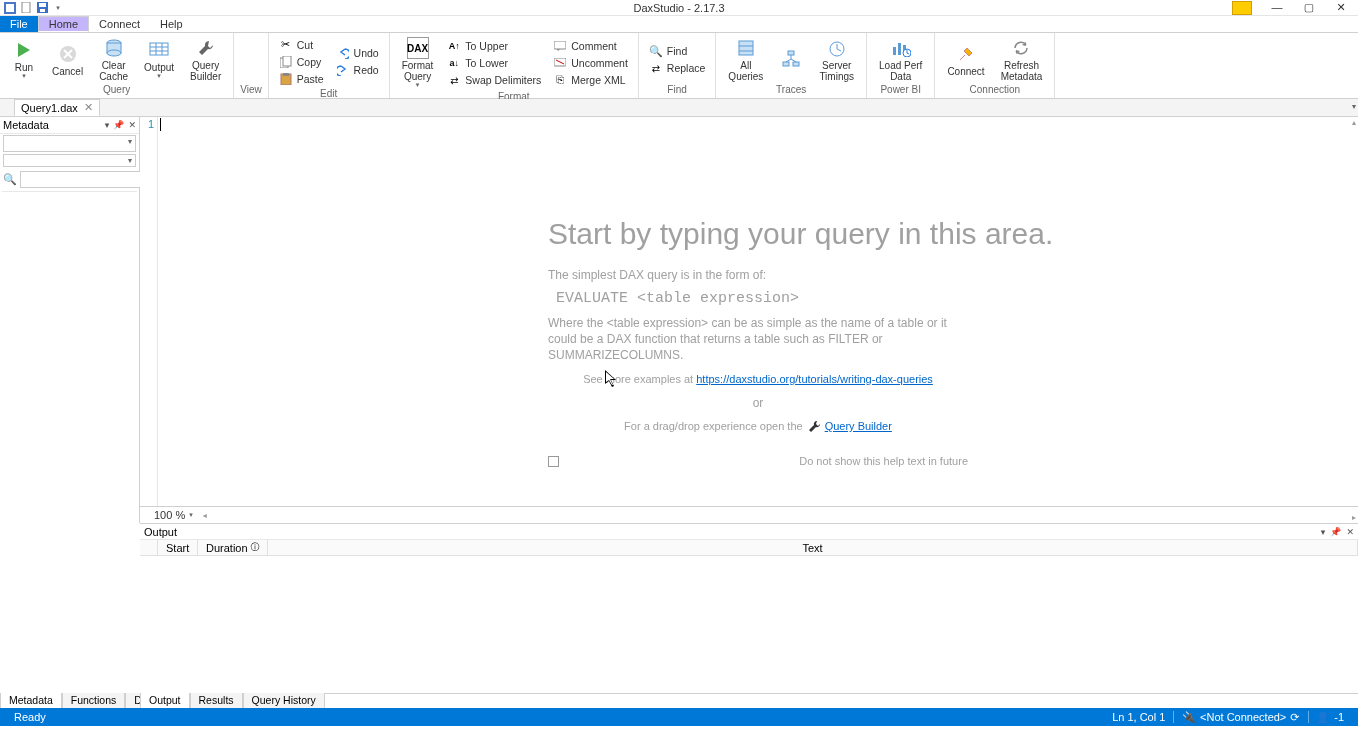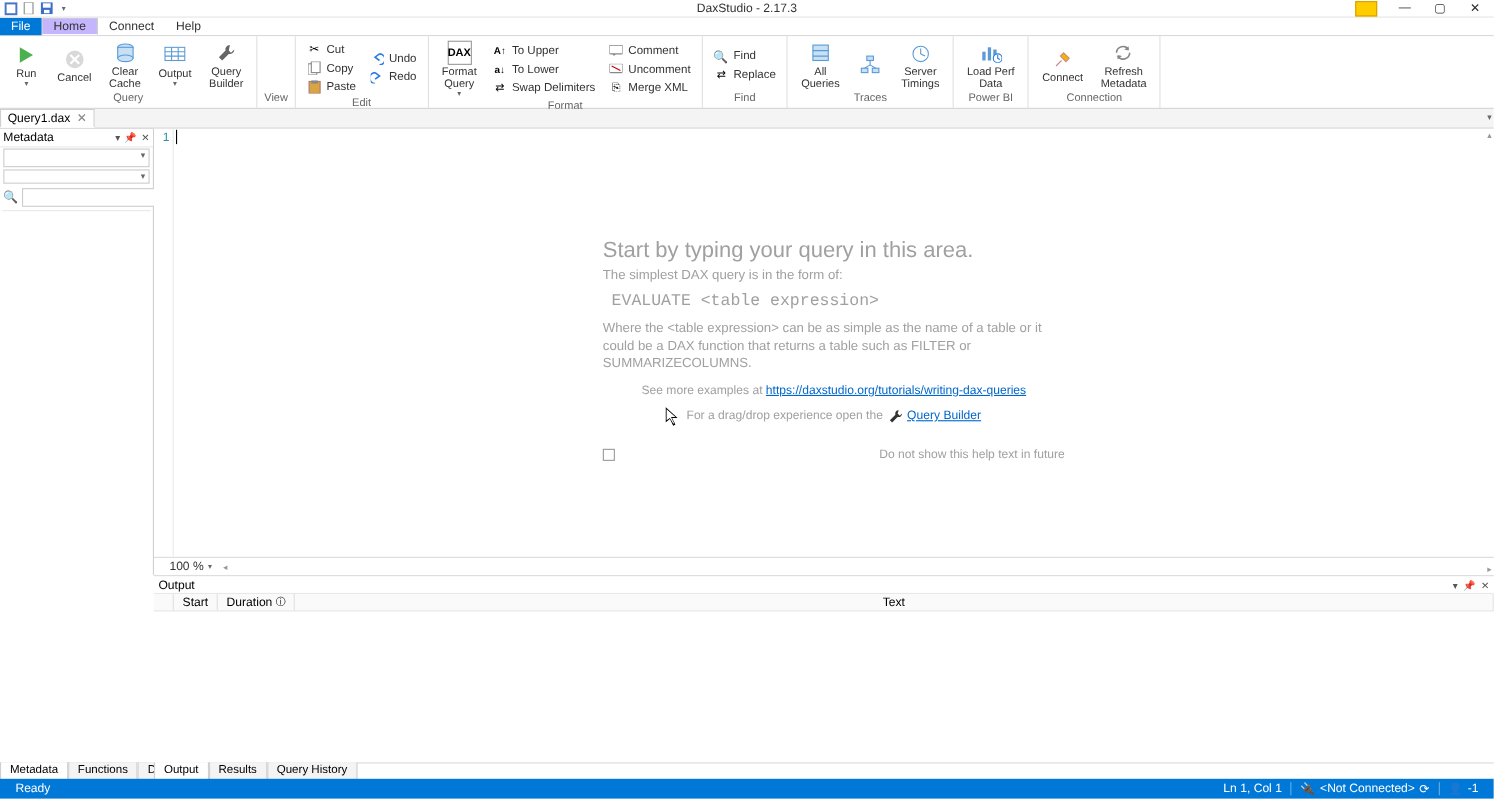--- a/index.html
+++ b/index.html
@@ -20,21 +20,21 @@
 .ribbon-group-body { flex:1; display:flex; align-items:center; gap:4px; padding-top:2px;}
 .ribbon-group-label { height:14px; text-align:center; color:#666; font-size:10px;}
 .rbtn-lg { display:flex; flex-direction:column; align-items:center; justify-content:flex-start; padding:2px 6px; cursor:pointer; min-width:36px;}
 .rbtn-lg .ico { width:22px; height:22px; display:flex; align-items:center; justify-content:center; margin-bottom:1px;}
 .rbtn-lg .lbl { font-size:10px; color:#333; text-align:center; line-height:11px;}
 .rbtn-lg .car { font-size:7px; color:#666; margin-top:-1px;}
 .rbtn-sm-col { display:flex; flex-direction:column; gap:2px; padding:2px 0;}
 .rbtn-sm { display:flex; align-items:center; gap:4px; padding:0 4px; cursor:pointer; height:15px;}
 .rbtn-sm .ico { width:14px; height:14px; display:flex; align-items:center; justify-content:center;}
 .rbtn-sm .lbl { font-size:10.5px; color:#333;}
-.doc-tabs { height:18px; display:flex; align-items:flex-end; background:#f4f4f4; border-bottom:1px solid #d0d0d0; padding-left:0; position:relative;}
+.doc-tabs { height:18px; display:flex; align-items:flex-end; background:#f4f4f4; border-bottom:1px solid #d0d0d0; padding-left:14px; position:relative;}
 .doc-tab { background:#fff; border:1px solid #d0d0d0; border-bottom:1px solid #fff; padding:0 6px; height:17px; display:flex; align-items:center; gap:6px; font-size:10.5px; cursor:pointer;}
 .doc-tab .close { color:#888; cursor:pointer;}
 .doc-tabs .right-arrow { position:absolute; right:2px; top:3px; font-size:8px; color:#666;}
 .midrow { display:flex; height:406px;}
 .sidebar { width:140px; border-right:1px solid #d0d0d0; display:flex; flex-direction:column;}
 .panel-head { height:17px; display:flex; align-items:center; justify-content:space-between; padding:0 3px; font-size:10.5px; background:#fff; border-bottom:1px solid #e8e8e8;}
 .panel-head .ctrls { display:flex; gap:4px;}
 .panel-head .ctrls span { cursor:pointer; color:#555; font-size:9px;}
 .side-combo { height:17px; margin:1px 3px; border:1px solid #ccc; position:relative; background:#fff;}
 .side-combo::after { content:"▾"; position:absolute; right:3px; top:1px; font-size:8px; color:#666;}
@@ -42,21 +42,21 @@
 .side-search-row { display:flex; align-items:center; gap:3px; margin:3px 3px;}
 .side-search-row .mag { width:14px; text-align:center; font-size:11px;}
 .side-search-row input { flex:1; height:17px; border:1px solid #ccc; padding:0 3px; font-size:11px;}
 .side-tree { flex:1; border-top:1px solid #e8e8e8; margin:0 2px;}
 .editor-wrap { flex:1; display:flex; flex-direction:column; position:relative;}
 .editor { flex:1; display:flex; position:relative; border-bottom:1px solid #d0d0d0;}
 .gutter { width:18px; border-right:1px solid #e6e6e6; background:#fff; color:#2b91af; text-align:right; padding:1px 3px 0 0; font-family:Consolas,monospace; font-size:11px;}
 .code { flex:1; position:relative; background:#fff;}
 .cursor { position:absolute; left:2px; top:1px; width:1px; height:13px; background:#000;}
 .watermark { position:absolute; left:50%; transform:translateX(-50%); top:100px; width:420px; color:#a0a0a0; text-align:left;}
-.watermark h1 { font-size:20px; font-weight:300; color:#a0a0a0; margin-bottom:2px; white-space:nowrap;}
+.watermark h1 { font-size:30px; font-weight:300; color:#a0a0a0; margin-bottom:16px; white-space:nowrap;}
 .watermark p { font-size:12px; line-height:16px; margin-bottom:8px;}
 .watermark .code-sample { font-family:Liberation Mono, monospace; font-size:15px; padding-left:8px;}
 .watermark a { color:#0066cc; text-decoration:underline;}
 .watermark .center { text-align:center;}
 .watermark .qb-row { display:flex; justify-content:center; align-items:center; gap:4px;}
 .watermark .chk-row { display:flex; justify-content:space-between; align-items:center; gap:6px; margin-top:22px;}
 .watermark .chk { width:11px; height:11px; border:1px solid #999; background:#fff;}
 .editor-zoom { height:16px; display:flex; align-items:center; padding-left:14px; gap:4px; font-size:10.5px; color:#333;}
 .editor-zoom .car { font-size:7px; color:#666;}
 .editor-zoom .scroll-left { margin-left:6px; font-size:8px; color:#999;}
@@ -419,20 +419,21 @@
       <div class="code">
         <div class="cursor"></div>
         <div class="watermark">
           <h1>Start by typing your query in this area.</h1>
           <p>The simplest DAX query is in the form of:</p>
           <p class="code-sample">EVALUATE &lt;table expression&gt;</p>
           <p>Where the &lt;table expression&gt; can be as simple as the name of a table or it could be a DAX function that returns a table such as FILTER or SUMMARIZECOLUMNS.</p>
           <p class="center">
             <span>See more examples at </span><a href="#">https://daxstudio.org/tutorials/writing-dax-queries</a>
           </p>
+          <p class="center">or</p>
           <div class="qb-row">
             <span>For a drag/drop experience open the</span>
             <span>
                 <svg width="14" height="14">
                   <path d="M10 2a3 3 0 0 0-3 4L2 11l2 2 5-5a3 3 0 0 0 4-3l-2 2-2-2z" fill="#333"></path>
                 </svg>
               </span>
             <a href="#">Query Builder</a>
           </div>
           <div class="chk-row">

